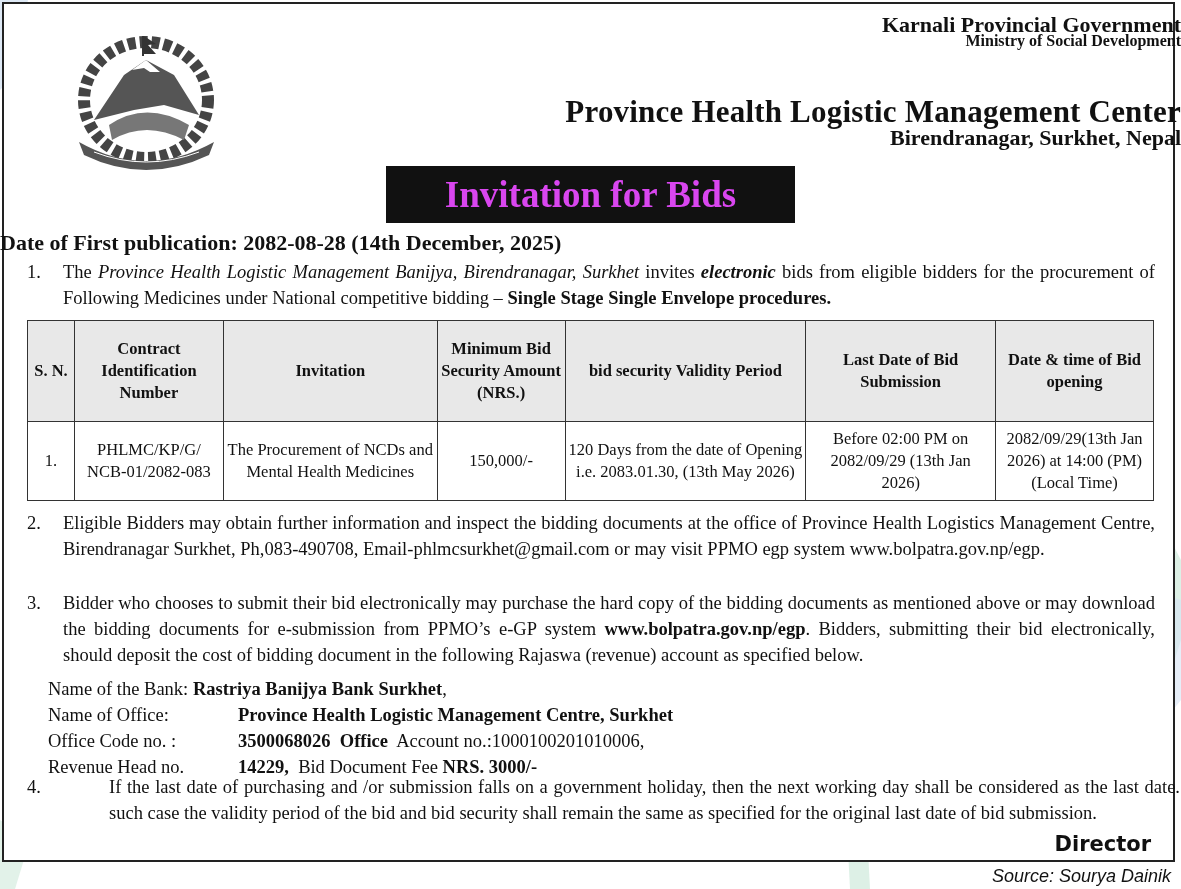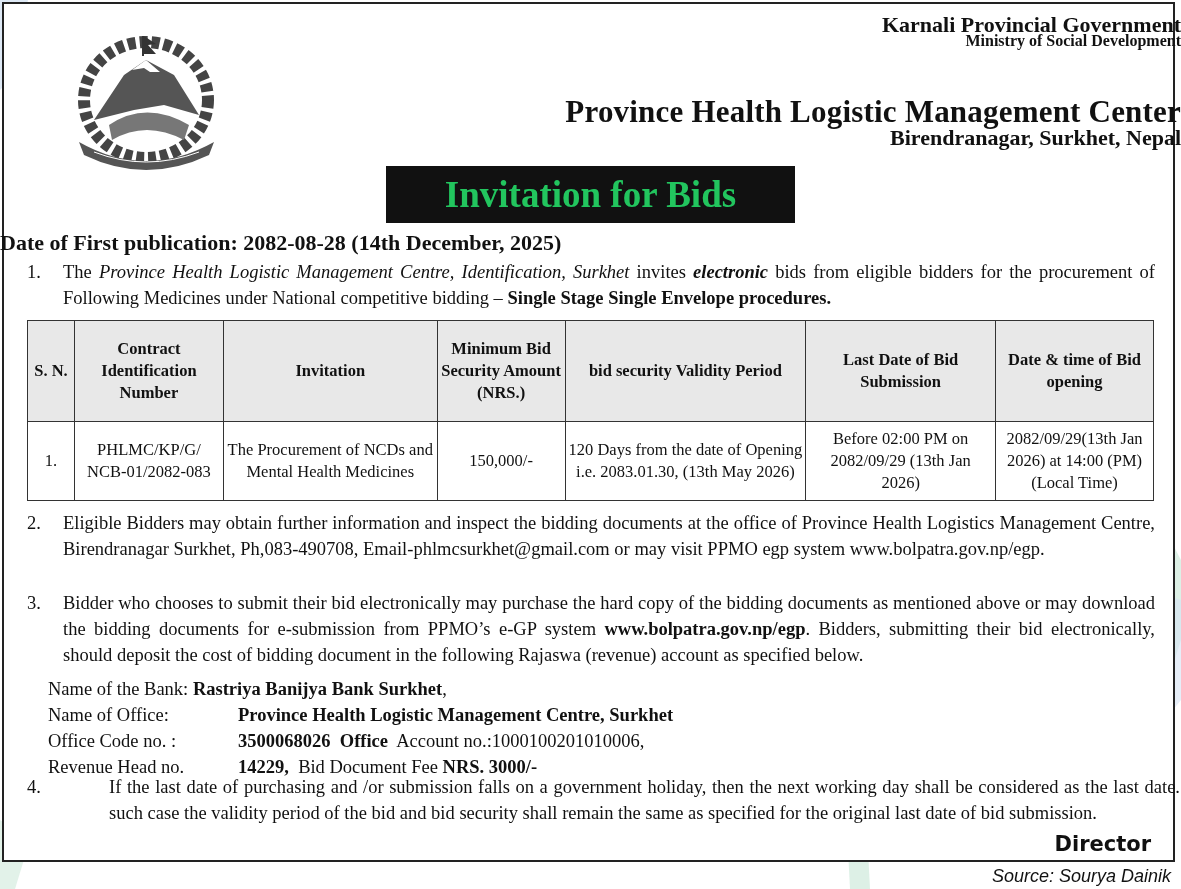--- a/index.html
+++ b/index.html
@@ -12,21 +12,21 @@
     border: 2px solid #222; box-sizing: border-box; background: #fff;
   }
   .emblem { position: absolute; left: 64px; top: 30px; width: 165px; height: 140px; }
   .hdr { position: absolute; left: 0; width: 1181px; text-align: right; font-weight: bold; }
   .h1 { top: 12px; font-size: 22px; }
   .h2 { top: 32px; font-size: 16px; }
   .h3 { top: 94px; font-size: 31px; letter-spacing: 0.2px; }
   .h4 { top: 125px; font-size: 22px; }
   .ifb-box {
     position: absolute; left: 386px; top: 166px; width: 409px; height: 57px;
-    background: #111; color: #22c55e; font-weight: bold; font-size: 37px;
+    background: #111; color: #d946ef; font-weight: bold; font-size: 37px;
     display: flex; align-items: center; justify-content: center;
   }
   .pubdate { position: absolute; left: 0; width: 1181px; top: 230px; font-weight: bold; font-size: 22px; }
   .para { position: absolute; font-size: 18.5px; line-height: 26px; text-align: justify; }
   .num { position: absolute; font-size: 18.5px; line-height: 26px; }
   table.bids {
     position: absolute; left: 27px; top: 320px; width: 1127px; border-collapse: collapse;
     font-size: 16.5px; line-height: 22px;
   }
   table.bids th, table.bids td { border: 1.5px solid #333; text-align: center; padding: 2px 3px; }
@@ -69,21 +69,21 @@
 <div class="hdr h1">Karnali Provincial Government</div>
 <div class="hdr h2">Ministry of Social Development</div>
 <div class="hdr h3">Province Health Logistic Management Center</div>
 <div class="hdr h4">Birendranagar, Surkhet, Nepal</div>
 
 <div class="ifb-box">Invitation for Bids</div>
 
 <div class="pubdate">Date of First publication: 2082-08-28 (14th  December, 2025)</div>
 
 <div class="num" style="left:27px;top:259px;">1.</div>
-<div class="para" style="left:63px;top:259px;width:1092px;"><span>The </span><i>Province Health Logistic Management Centre, Identification, Surkhet</i><span> invites </span><b><i>electronic</i></b><span> bids from eligible bidders for the procurement of  Following Medicines under National competitive bidding – </span><b>Single Stage Single Envelope procedures.</b></div>
+<div class="para" style="left:63px;top:259px;width:1092px;"><span>The </span><i>Province Health Logistic Management Banijya, Birendranagar, Surkhet</i><span> invites </span><b><i>electronic</i></b><span> bids from eligible bidders for the procurement of  Following Medicines under National competitive bidding – </span><b>Single Stage Single Envelope procedures.</b></div>
 
 <table class="bids">
   <colgroup>
     <col style="width:47px">
       <col style="width:149px">
       <col style="width:214px">
       <col style="width:128px">
       <col style="width:241px">
       <col style="width:190px">
       <col style="width:158px">

